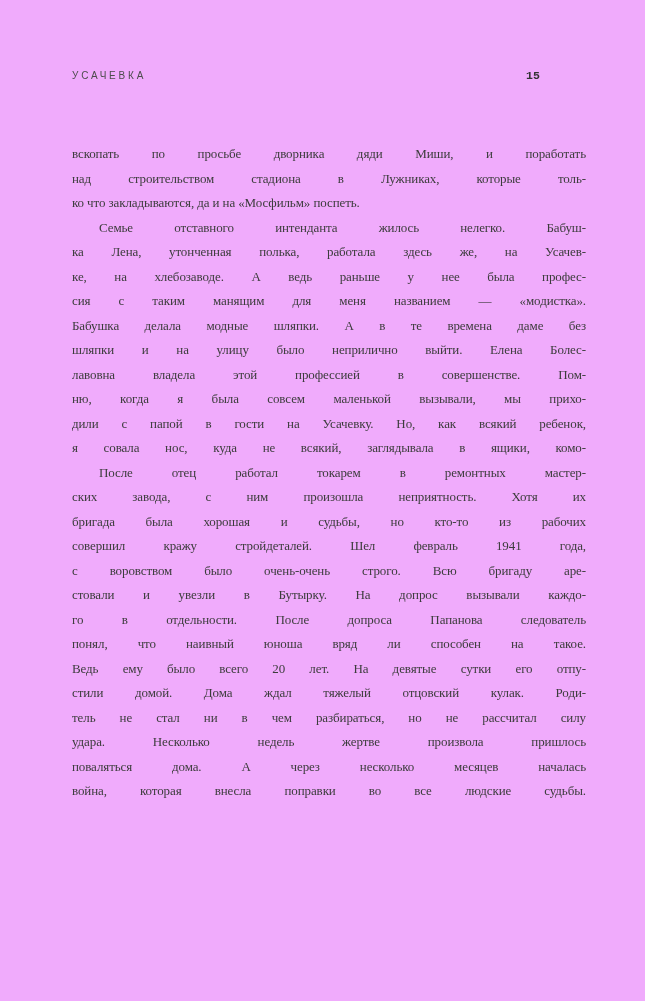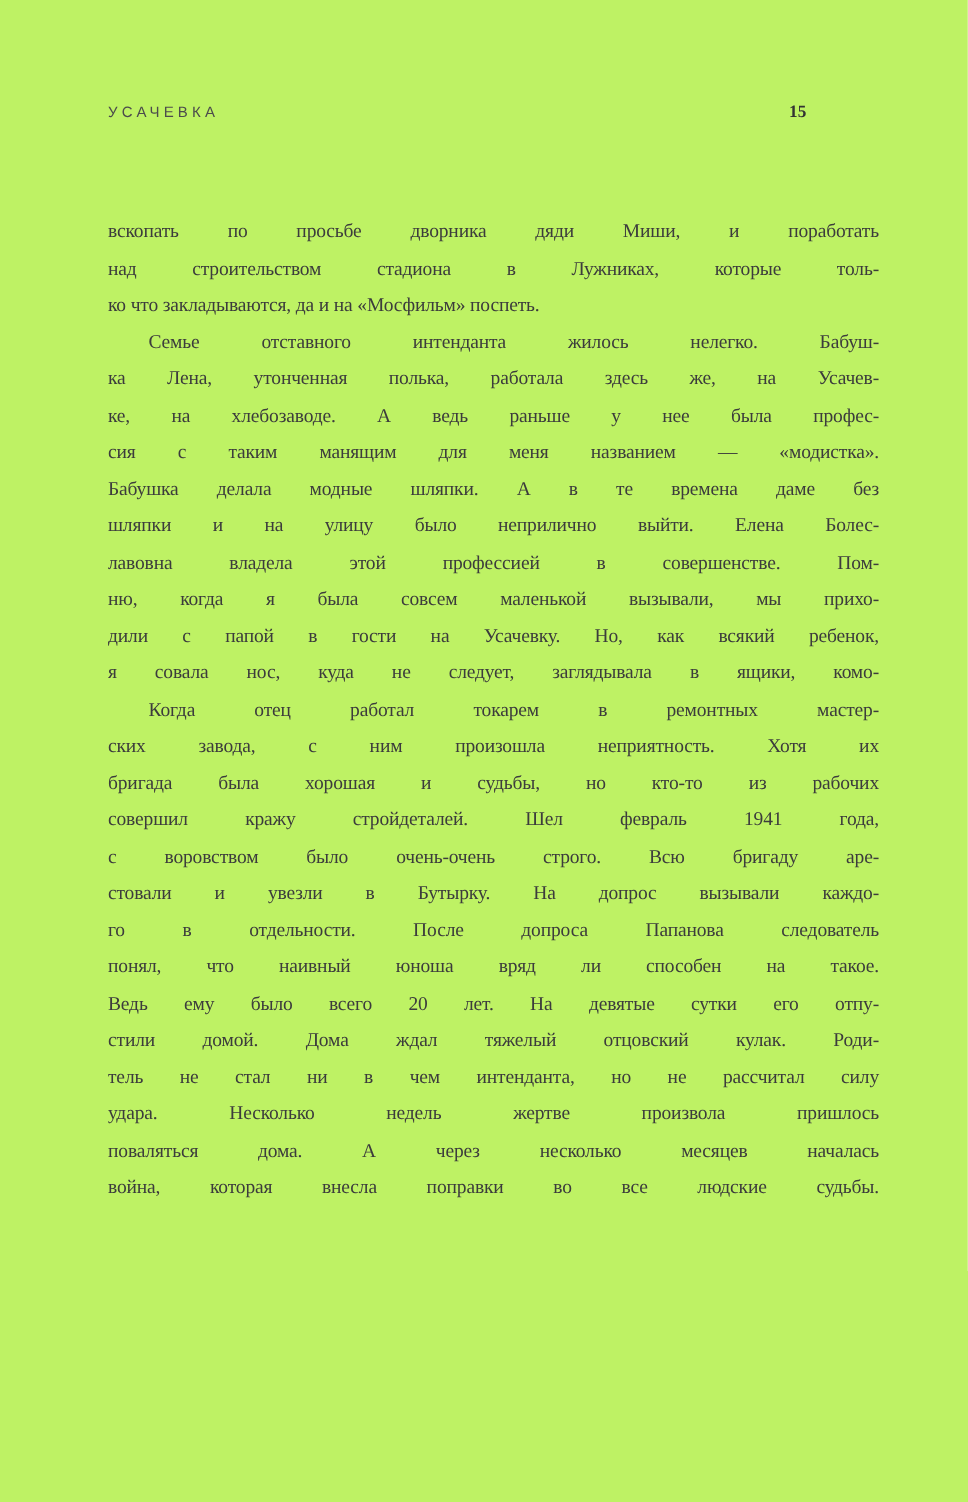--- a/index.html
+++ b/index.html
@@ -3,21 +3,21 @@
 <meta charset="utf-8">
 <style>
   html, body {
     margin: 0;
     padding: 0;
   }
   .page {
     position: relative;
     width: 645px;
     height: 1001px;
-    background: #bef264;
+    background: #f0abfc;
     overflow: hidden;
     font-family: "Liberation Serif", serif;
   }
   .header {
     position: absolute;
     left: 72px;
     top: 70px;
     width: 514px;
     height: 16px;
   }
@@ -27,21 +27,21 @@
     top: 0;
     font-family: "Liberation Sans", sans-serif;
     font-size: 10px;
     letter-spacing: 2.8px;
     color: #4c4c4c;
   }
   .page-number {
     position: absolute;
     left: 454px;
     top: -1px;
-    font-family: Liberation Serif, serif;
+    font-family: Liberation Mono, monospace;
     font-size: 11.5px;
     font-weight: 700;
     color: #333333;
   }
   .body-text {
     position: absolute;
     left: 72px;
     top: 142px;
     width: 514px;
     color: #3c3c3c;
@@ -74,29 +74,29 @@
       <div class="line last-left">ко что закладываются, да и на «Мосфильм» поспеть.</div>
       <div class="line indent">Семье отставного интенданта жилось нелегко. Бабуш-</div>
       <div class="line">ка Лена, утонченная полька, работала здесь же, на Усачев-</div>
       <div class="line">ке, на хлебозаводе. А ведь раньше у нее была профес-</div>
       <div class="line">сия с таким манящим для меня названием — «модистка».</div>
       <div class="line">Бабушка делала модные шляпки. А в те времена даме без</div>
       <div class="line">шляпки и на улицу было неприлично выйти. Елена Болес-</div>
       <div class="line">лавовна владела этой профессией в совершенстве. Пом-</div>
       <div class="line">ню, когда я была совсем маленькой вызывали, мы прихо-</div>
       <div class="line">дили с папой в гости на Усачевку. Но, как всякий ребенок,</div>
-      <div class="line">я совала нос, куда не следует, заглядывала в ящики, комо-</div>
-      <div class="line indent">Когда отец работал токарем в ремонтных мастер-</div>
+      <div class="line">я совала нос, куда не всякий, заглядывала в ящики, комо-</div>
+      <div class="line indent">После отец работал токарем в ремонтных мастер-</div>
       <div class="line">ских завода, с ним произошла неприятность. Хотя их</div>
       <div class="line">бригада была хорошая и судьбы, но кто-то из рабочих</div>
       <div class="line">совершил кражу стройдеталей. Шел февраль 1941 года,</div>
       <div class="line">с воровством было очень-очень строго. Всю бригаду аре-</div>
       <div class="line">стовали и увезли в Бутырку. На допрос вызывали каждо-</div>
       <div class="line">го в отдельности. После допроса Папанова следователь</div>
       <div class="line">понял, что наивный юноша вряд ли способен на такое.</div>
       <div class="line">Ведь ему было всего 20 лет. На девятые сутки его отпу-</div>
       <div class="line">стили домой. Дома ждал тяжелый отцовский кулак. Роди-</div>
-      <div class="line">тель не стал ни в чем интенданта, но не рассчитал силу</div>
+      <div class="line">тель не стал ни в чем разбираться, но не рассчитал силу</div>
       <div class="line">удара. Несколько недель жертве произвола пришлось</div>
       <div class="line">поваляться дома. А через несколько месяцев началась</div>
       <div class="line">война, которая внесла поправки во все людские судьбы.</div>
     </div>
 </div>
 
 </body></html>

